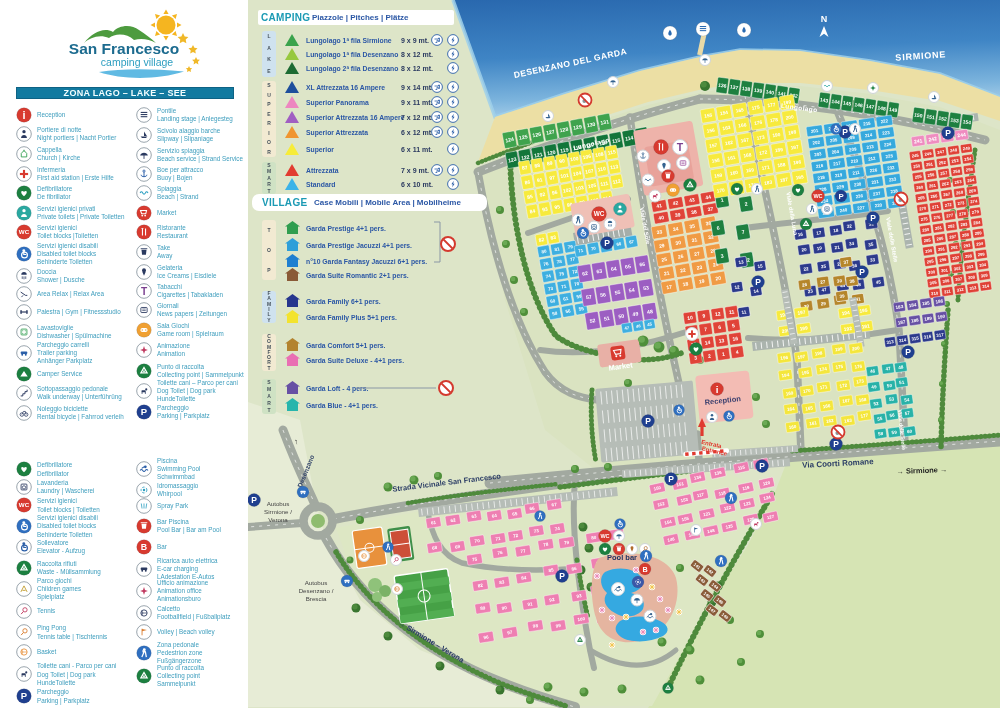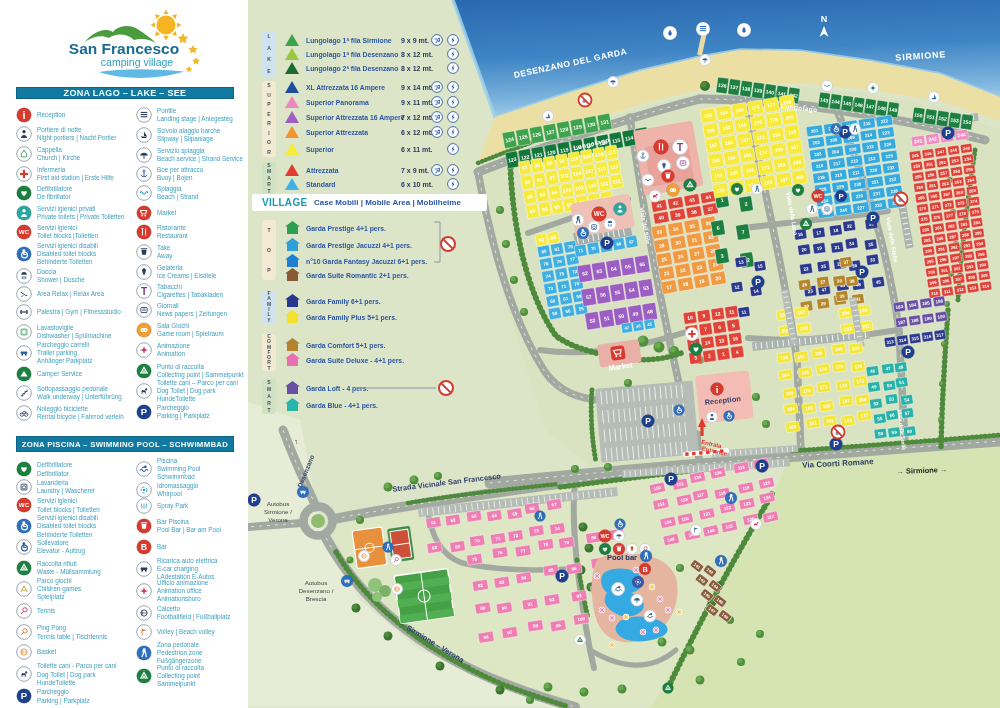--- a/index.html
+++ b/index.html
@@ -2051,21 +2051,20 @@
 <path d="M196,57 l1.2,2.4 2.7,.4 -1.95,1.9 .45,2.7 -2.4,-1.3 -2.4,1.3 .45,-2.7 -1.95,-1.9 2.7,-.4 Z"></path>
 <path d="M189,66 l1,2 2.2,.3 -1.6,1.55 .4,2.2 -2,-1.05 -2,1.05 .4,-2.2 -1.6,-1.55 2.2,-.3 Z"></path>
 </g>
 <text x="124" y="54" font-family="Liberation Sans, sans-serif" font-weight="bold" font-size="15.5" fill="#1c6b8f" text-anchor="middle">San Francesco</text>
 <text x="137" y="66" font-family="Liberation Sans, sans-serif" font-size="10.5" fill="#2d9ec0" text-anchor="middle">camping village</text>
 <path d="M99,72 C122,68.5 150,68.5 184,71.5 C158,80 122,80 99,72 Z" fill="#44aede" opacity="0.85"></path>
 </svg>
 
 <div style="position:absolute;left:16px;top:86.5px;width:218px;height:12.5px;background:#127aa0;border:1px solid #0e6284;box-sizing:border-box;color:#f2feff;font-weight:bold;font-size:9px;text-align:center;line-height:11.5px;letter-spacing:0.3px;white-space:nowrap;">ZONA LAGO – LAKE – SEE</div>
 
-<div style="position:absolute;left:16px;top:436px;width:218px;height:16px;background:#127aa0;border:1px solid #0e6284;box-sizing:border-box;color:#f2feff;font-weight:bold;font-size:7.8px;text-align:center;line-height:15px;letter-spacing:0.3px;white-space:nowrap;">ZONA PISCINA – SWIMMING POOL – SCHWIMMBAD</div>
 
 <svg width="16" height="16" style="position:absolute;left:15.5px;top:106.5px;">
       <circle cx="8" cy="8" r="7.3" fill="#d83a2f" stroke="rgba(60,70,80,0.25)" stroke-width="0.6"></circle>
       <text x="8" y="11.942" font-family="Liberation Sans, sans-serif" font-weight="bold" font-size="10.9" text-anchor="middle" fill="#fff">i</text>
     </svg>
     <div style="position:absolute;left:37.0px;top:114.5px;transform:translateY(-50%);font-size:6.3px;line-height:8.2px;color:#3d9dbd;white-space:nowrap;">Reception</div>
 
 <svg width="16" height="16" style="position:absolute;left:15.5px;top:126px;">
       <circle cx="8" cy="8" r="7.3" fill="#fff" stroke="#9aa5ad" stroke-width="1"></circle>
       <circle cx="8" cy="5.664" r="1.6546666666666665" fill="#2b3a60"></circle>
@@ -2452,20 +2451,24 @@
 
 <svg width="16" height="16" style="position:absolute;left:135.5px;top:668px;">
       <circle cx="8" cy="8" r="7.3" fill="#1c8040" stroke="rgba(60,70,80,0.25)" stroke-width="0.6"></circle>
       <path d="M8,4.496 L11.114666666666666,9.946666666666667 L4.8853333333333335,9.946666666666667 Z" fill="none" stroke="#fff" stroke-width="1.2653333333333332"></path>
       <circle cx="8" cy="8.194666666666667" r="0.876" fill="#fff"></circle>
     </svg>
     <div style="position:absolute;left:157.0px;top:676px;transform:translateY(-50%);font-size:6.3px;line-height:8.2px;color:#3d9dbd;white-space:nowrap;">Punto di raccolta<br>Collecting point<br>Sammelpunkt</div>
 </div>
 <div id="panels" style="position:absolute;left:0;top:0;width:1000px;height:708px;pointer-events:none;">
 
+<div style="position:absolute;left:258px;top:10px;width:196px;height:15px;background:#fff;border-radius:2px;">
+      <span style="position:absolute;left:3px;top:2px;font-size:10px;font-weight:bold;color:#1b9ab4;letter-spacing:0.3px;">CAMPING</span>
+      <span style="position:absolute;left:54px;top:3px;font-size:8px;font-weight:bold;color:#2b57a5;white-space:nowrap;">Piazzole | Pitches | Plätze</span>
+    </div>
 
 <div style="position:absolute;left:262px;top:31px;width:14px;height:46px;background:#cfe2ef;border-radius:3px;font-size:5px;font-weight:bold;color:#44505a;text-align:center;">
       <div style="height:11.50px;line-height:11.50px;">L</div>
       <div style="height:11.50px;line-height:11.50px;">A</div>
       <div style="height:11.50px;line-height:11.50px;">K</div>
       <div style="height:11.50px;line-height:11.50px;">E</div>
     </div>
 
 <div style="position:absolute;left:262px;top:81px;width:14px;height:76px;background:#f2ead2;border-radius:3px;font-size:5px;font-weight:bold;color:#44505a;text-align:center;">
       <div style="height:9.50px;line-height:9.50px;">S</div>
@@ -2583,21 +2586,21 @@
     </svg>
 
 <div style="position:absolute;left:285px;top:177.5px;width:0;height:0;border-left:7px solid transparent;border-right:7px solid transparent;border-bottom:12px solid #3bb3e8;"></div>
 <div style="position:absolute;left:306px;top:183.5px;transform:translateY(-50%);font-size:6.8px;font-weight:bold;color:#2b57a5;white-space:nowrap;">Standard</div>
 <div style="position:absolute;left:401px;top:183.5px;transform:translateY(-50%);font-size:7px;font-weight:bold;color:#2b3a60;white-space:nowrap;">6 x 10 mt.</div>
 <svg width="12" height="12" style="position:absolute;left:447px;top:177.5px;">
       <circle cx="6" cy="6" r="5.4" fill="#fff" stroke="#2b5fa8" stroke-width="0.9"></circle>
       <path d="M6.8,2.8 L4.4,6.2 L5.8,6.2 L5.2,9.2 L7.6,5.8 L6.2,5.8 Z" fill="#2b5fa8"></path>
     </svg>
 
-<div style="position:absolute;left:252px;top:194px;width:235px;height:16.5px;background:#fff;border-radius:2px;">
+<div style="position:absolute;left:252px;top:194px;width:235px;height:16.5px;background:#fff;border-radius:7px;">
       <span style="position:absolute;left:10px;top:3px;font-size:10px;font-weight:bold;color:#1b9ab4;letter-spacing:0.3px;">VILLAGE</span>
       <span style="position:absolute;left:62px;top:4px;font-size:8px;font-weight:bold;color:#2b57a5;white-space:nowrap;">Case Mobili | Mobile Area | Mobilheime</span>
     </div>
 
 <div style="position:absolute;left:262px;top:220px;width:14px;height:60px;background:#f2ead2;border-radius:3px;font-size:5px;font-weight:bold;color:#44505a;text-align:center;">
       <div style="height:20.00px;line-height:20.00px;">T</div>
       <div style="height:20.00px;line-height:20.00px;">O</div>
       <div style="height:20.00px;line-height:20.00px;">P</div>
     </div>
 

